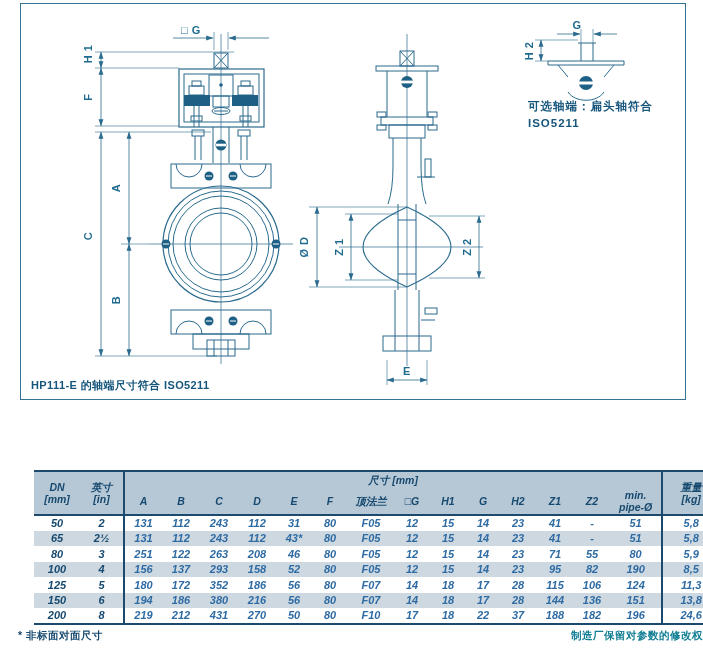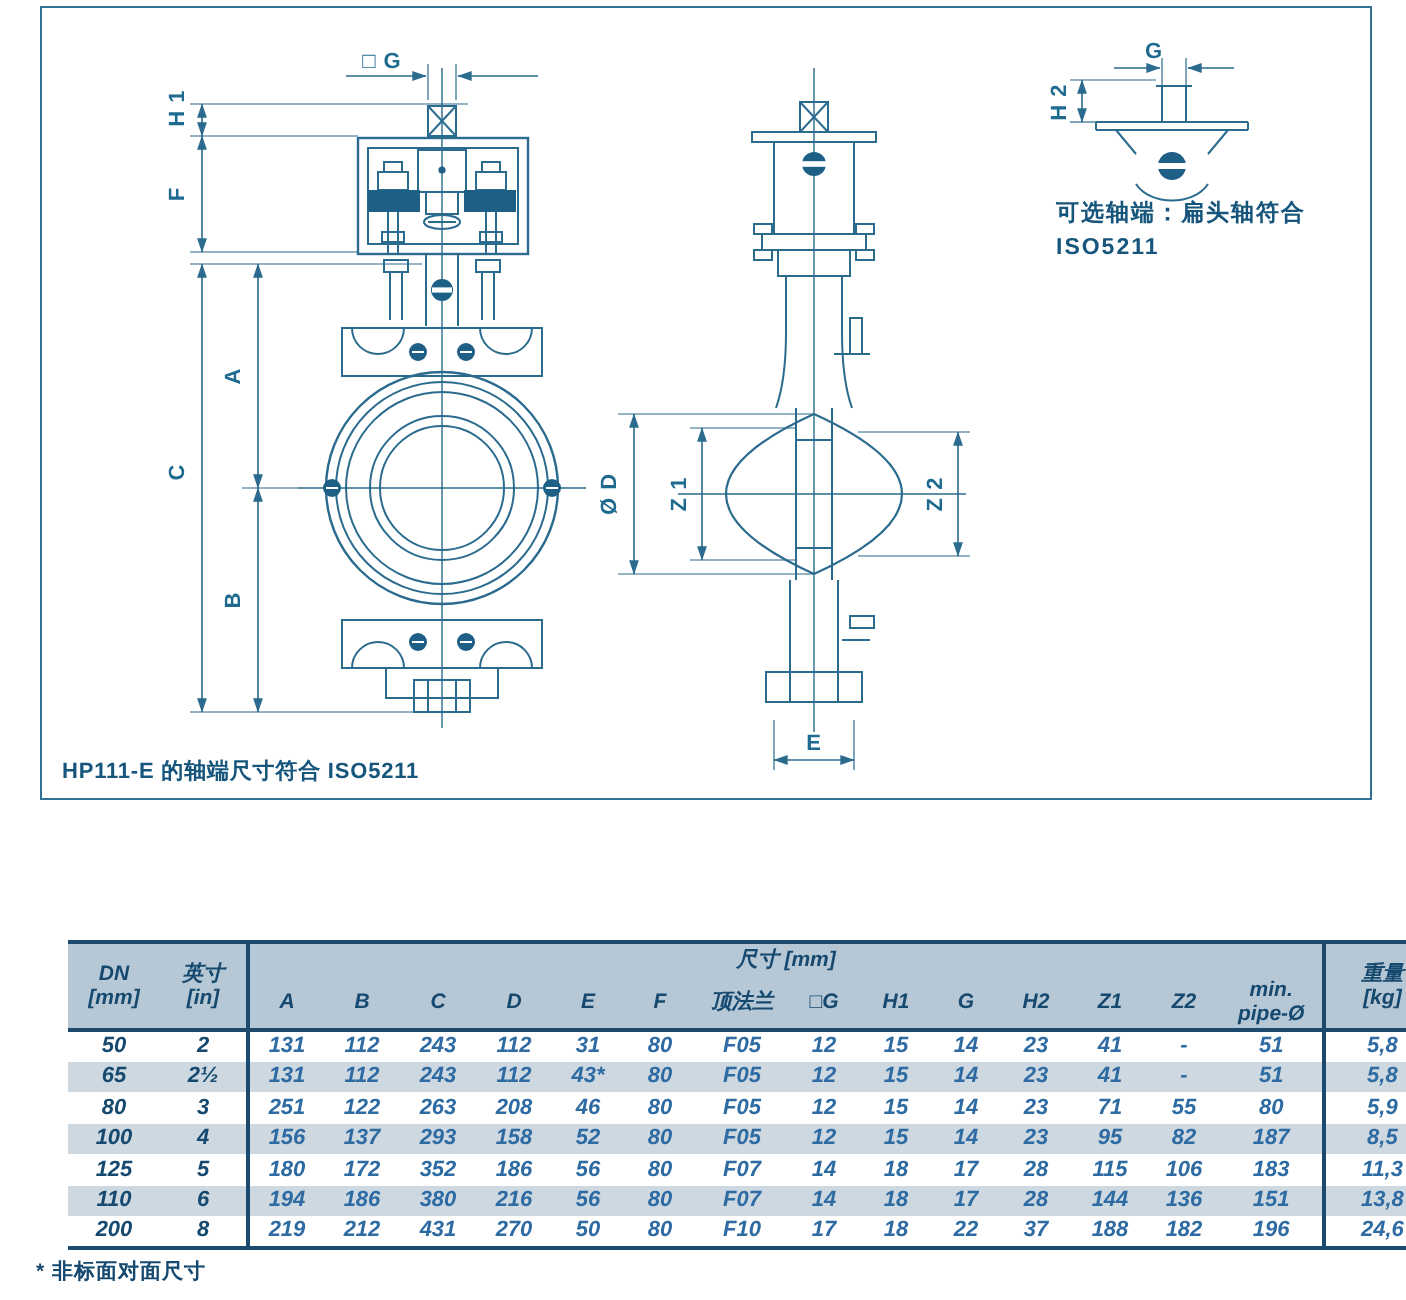--- a/index.html
+++ b/index.html
@@ -403,44 +403,44 @@
             <td>158</td>
             <td>52</td>
             <td>80</td>
             <td>F05</td>
             <td>12</td>
             <td>15</td>
             <td>14</td>
             <td>23</td>
             <td>95</td>
             <td>82</td>
-            <td class="sep-r">187</td>
+            <td class="sep-r">190</td>
             <td>8,5</td>
           </tr>
           <tr>
             <td class="dn">125</td>
             <td class="dn sep-r">5</td>
             <td>180</td>
             <td>172</td>
             <td>352</td>
             <td>186</td>
             <td>56</td>
             <td>80</td>
             <td>F07</td>
             <td>14</td>
             <td>18</td>
             <td>17</td>
             <td>28</td>
             <td>115</td>
             <td>106</td>
-            <td class="sep-r">183</td>
+            <td class="sep-r">124</td>
             <td>11,3</td>
           </tr>
           <tr class="alt">
-            <td class="dn">110</td>
+            <td class="dn">150</td>
             <td class="dn sep-r">6</td>
             <td>194</td>
             <td>186</td>
             <td>380</td>
             <td>216</td>
             <td>56</td>
             <td>80</td>
             <td>F07</td>
             <td>14</td>
             <td>18</td>
@@ -469,15 +469,16 @@
             <td>182</td>
             <td class="sep-r">196</td>
             <td>24,6</td>
           </tr>
         </tbody>
     </table>
   </div>
 
   <div class="footnotes">
     <span class="fn-left">* 非标面对面尺寸</span>
+    <span class="fn-right">制造厂保留对参数的修改权</span>
   </div>
 
 </div>
 
 </body></html>

